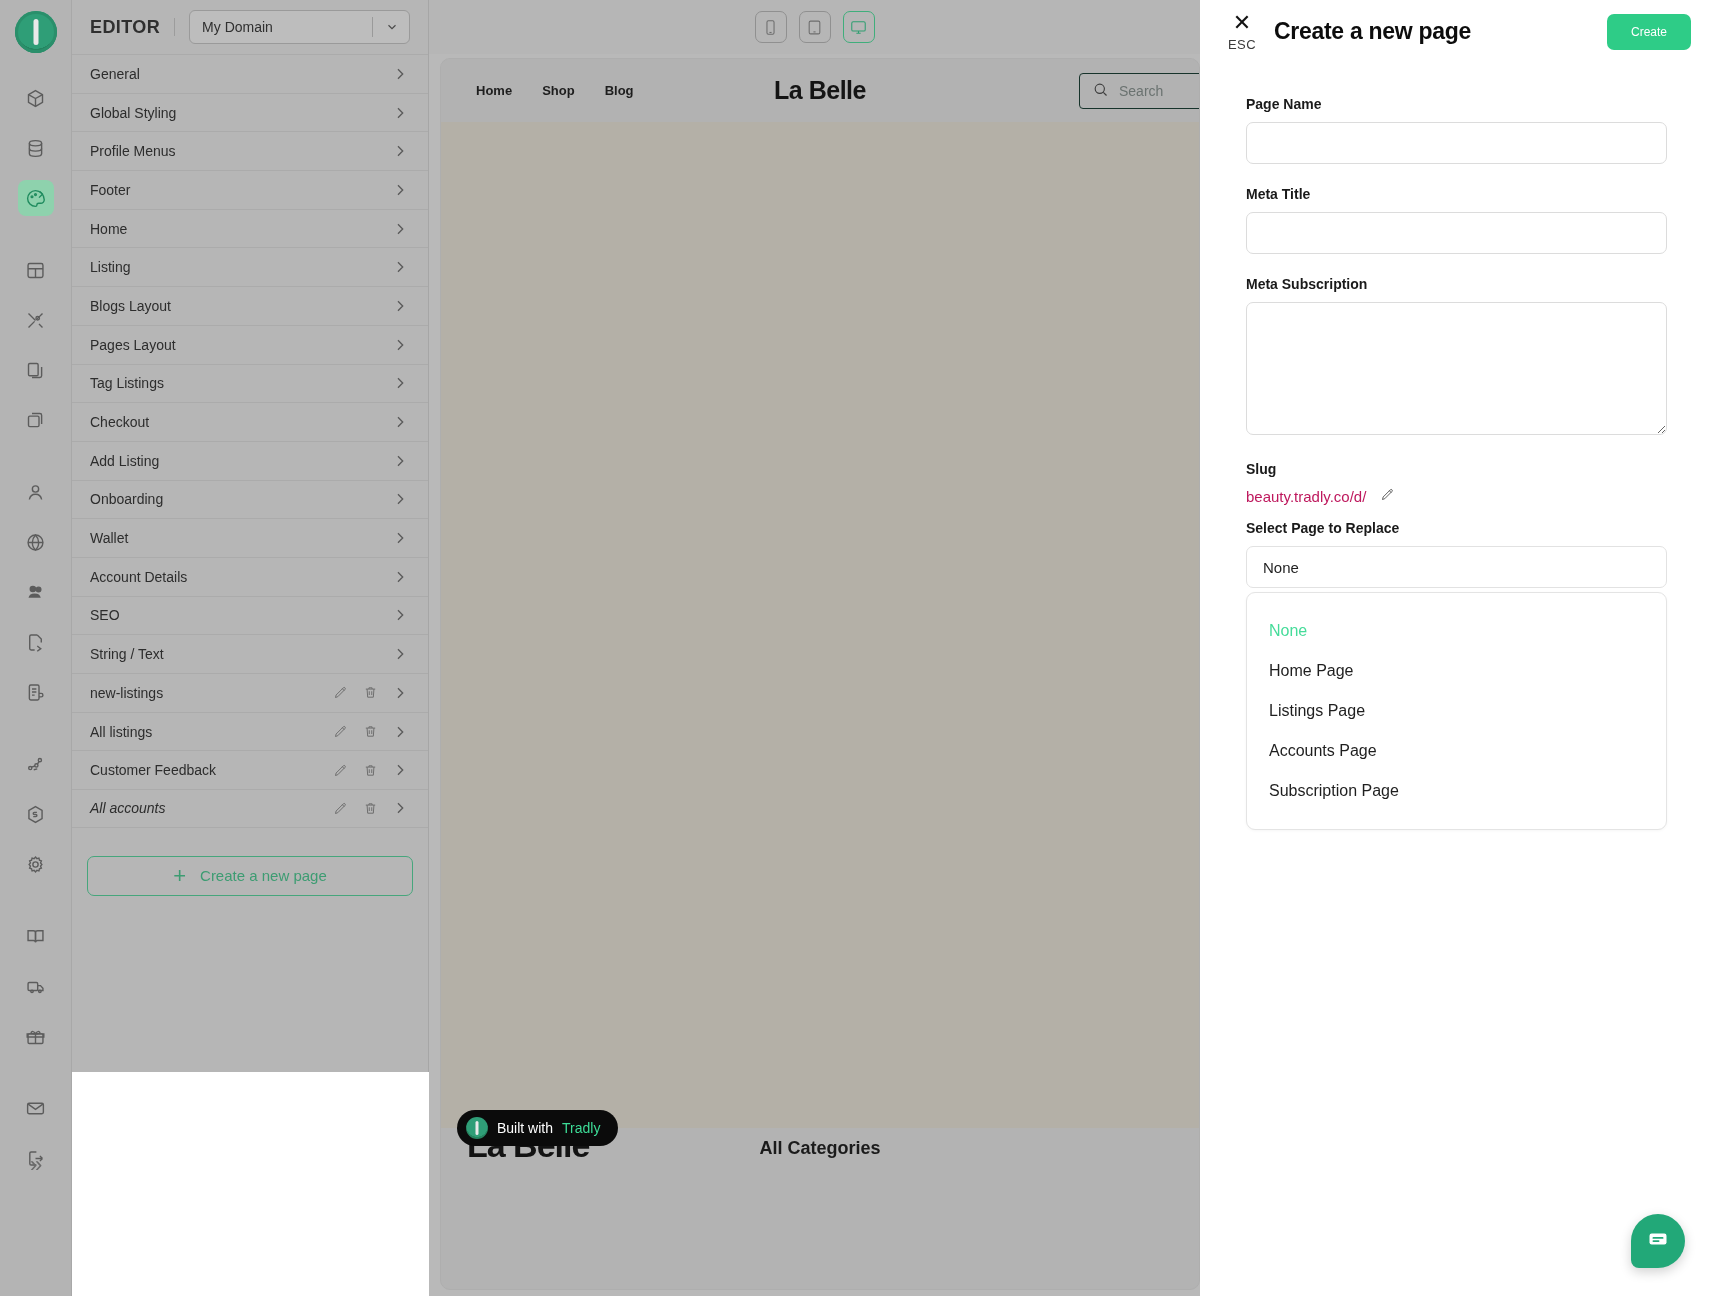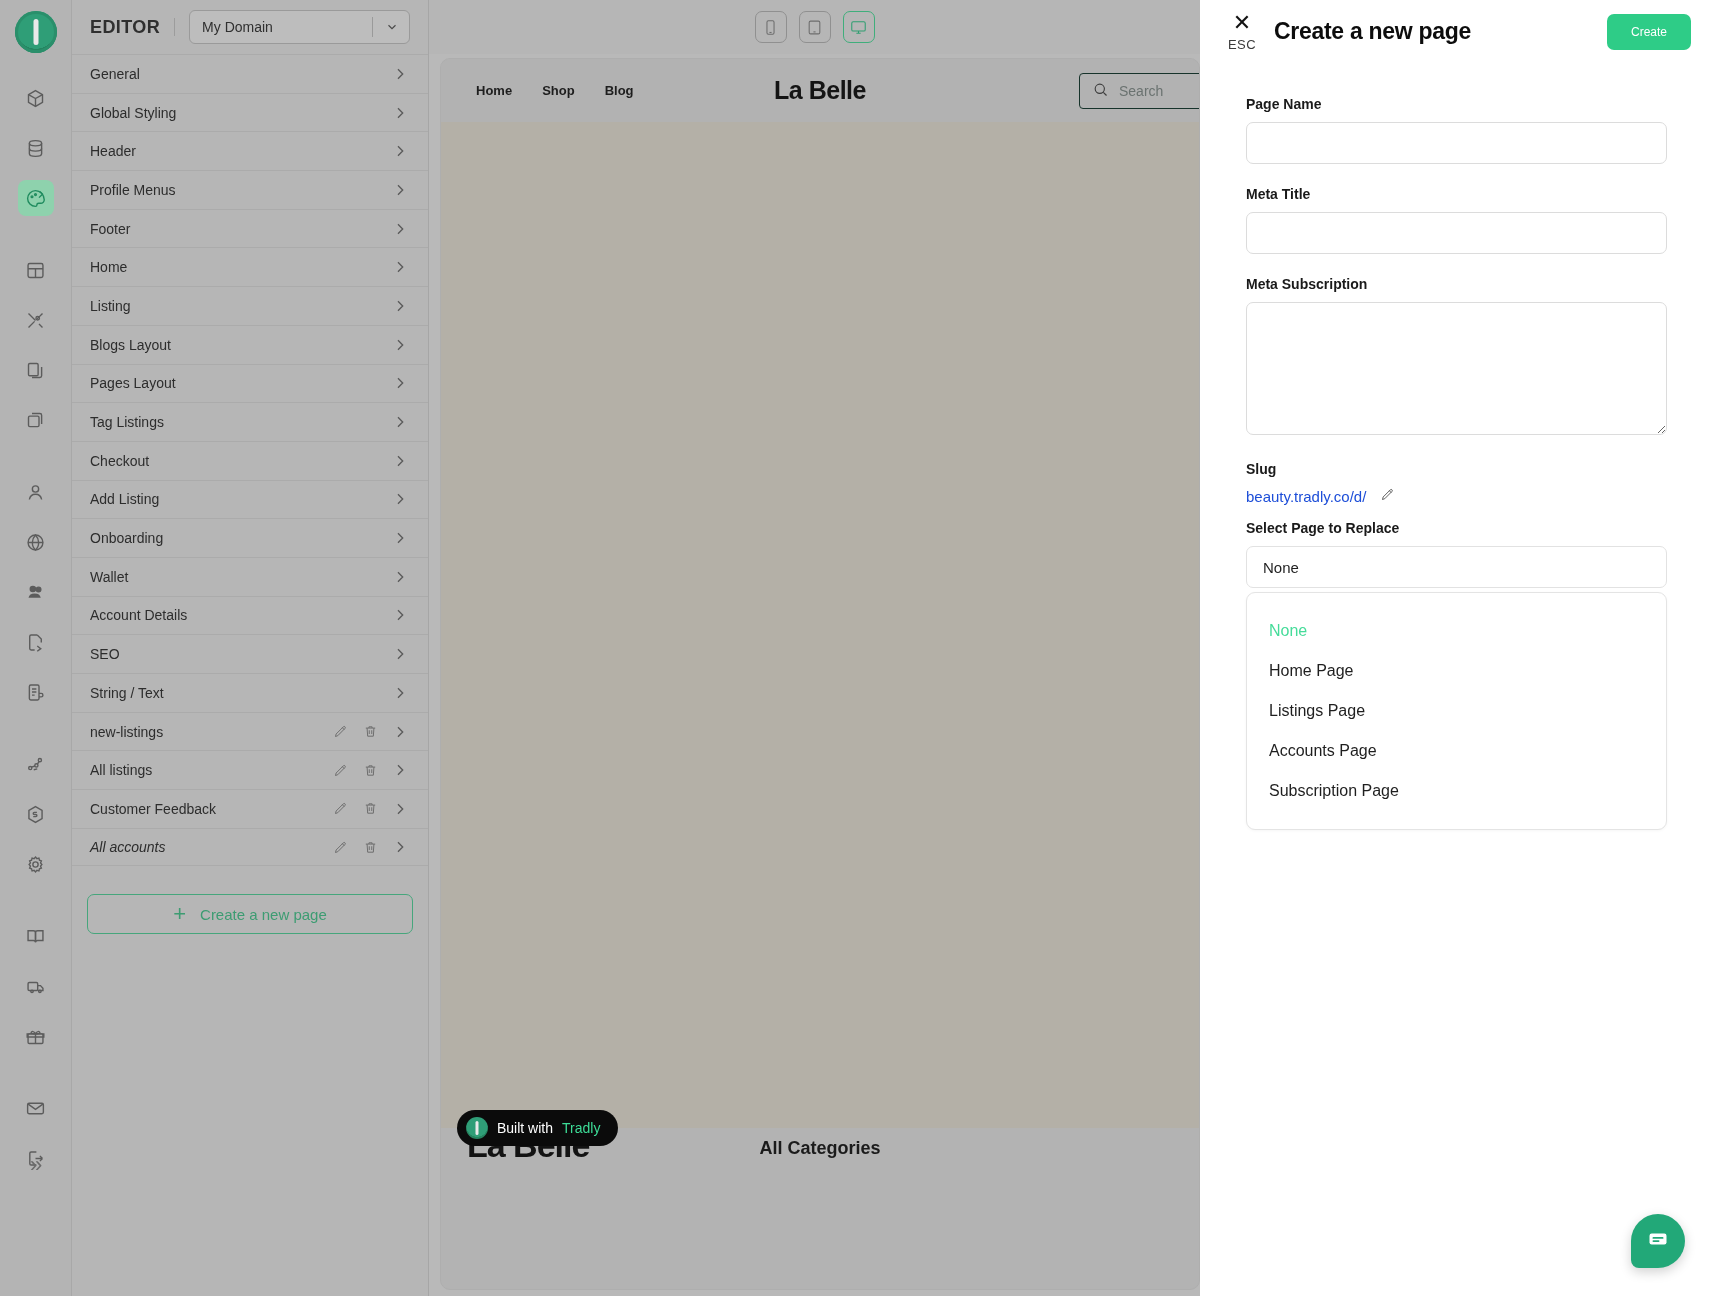--- a/index.html
+++ b/index.html
@@ -40,21 +40,21 @@
   .rail-icon.active svg { stroke:#1f8b5e; }
   .rail-gap-l { height:22px; }
   .rail-collapse {
     position:absolute; bottom:118px; left:0; width:72px;
     display:flex; align-items:center; justify-content:center;
     color:#6b6b6b; font-size:22px;
   }
 
   
   .editor-panel {
-    position:absolute; left:72px; top:0; width:357px; height:1296px;
+    position:absolute; left:72px; top:0; width:357px; height:1072px;
     background:#b6b6b6; border-right:1px solid #a6a6a6;
     display:flex; flex-direction:column;
   }
   .editor-head {
     height:54px; display:flex; align-items:center; gap:14px;
     padding:0 18px; flex:0 0 auto;
   }
   .editor-title {
     font-size:18px; font-weight:700; letter-spacing:.4px; color:#2f2f2f;
     padding-right:14px; border-right:1px solid #9c9c9c; line-height:1;
@@ -186,21 +186,21 @@
     font-family:"Liberation Sans", sans-serif; color:#222;
   }
   .fld-textarea {
     width:100%; height:133px; border:1px solid #dcdcdc; border-radius:7px;
     background:#fff; outline:none; padding:10px 12px; font-size:14px;
     font-family:"Liberation Sans", sans-serif; color:#222; resize:vertical;
   }
   .gap-22 { height:22px; }
   .gap-14 { height:14px; }
   .slug-row { display:flex; align-items:center; gap:14px; margin-top:2px; }
-  .slug-text { font-size:15px; color:#1d4ed8; }
+  .slug-text { font-size:15px; color:#be185d; }
   .slug-edit svg { width:15px; height:15px; stroke:#4b4b4b; fill:none; stroke-width:1.4; }
   .select-box {
     width:100%; height:42px; border:1px solid #e2e2e2; border-radius:7px;
     display:flex; align-items:center; padding:0 16px; font-size:15px; color:#1f1f1f;
   }
   .dropdown {
     margin-top:4px; width:100%; border:1px solid #e4e4e4; border-radius:9px;
     padding:18px 0; background:#fff;
     box-shadow:0 1px 3px rgba(0,0,0,.04);
   }
@@ -402,28 +402,20 @@
           </div>
           <div class="ed-row">
             <span class="label">Global Styling</span>
             <span class="act chev">
               <svg viewBox="0 0 24 24">
                 <path d="M9 5l7 7-7 7"></path>
               </svg>
             </span>
           </div>
           <div class="ed-row">
-            <span class="label">Header</span>
-            <span class="act chev">
-              <svg viewBox="0 0 24 24">
-                <path d="M9 5l7 7-7 7"></path>
-              </svg>
-            </span>
-          </div>
-          <div class="ed-row">
             <span class="label">Profile Menus</span>
             <span class="act chev">
               <svg viewBox="0 0 24 24">
                 <path d="M9 5l7 7-7 7"></path>
               </svg>
             </span>
           </div>
           <div class="ed-row">
             <span class="label">Footer</span>
             <span class="act chev">

